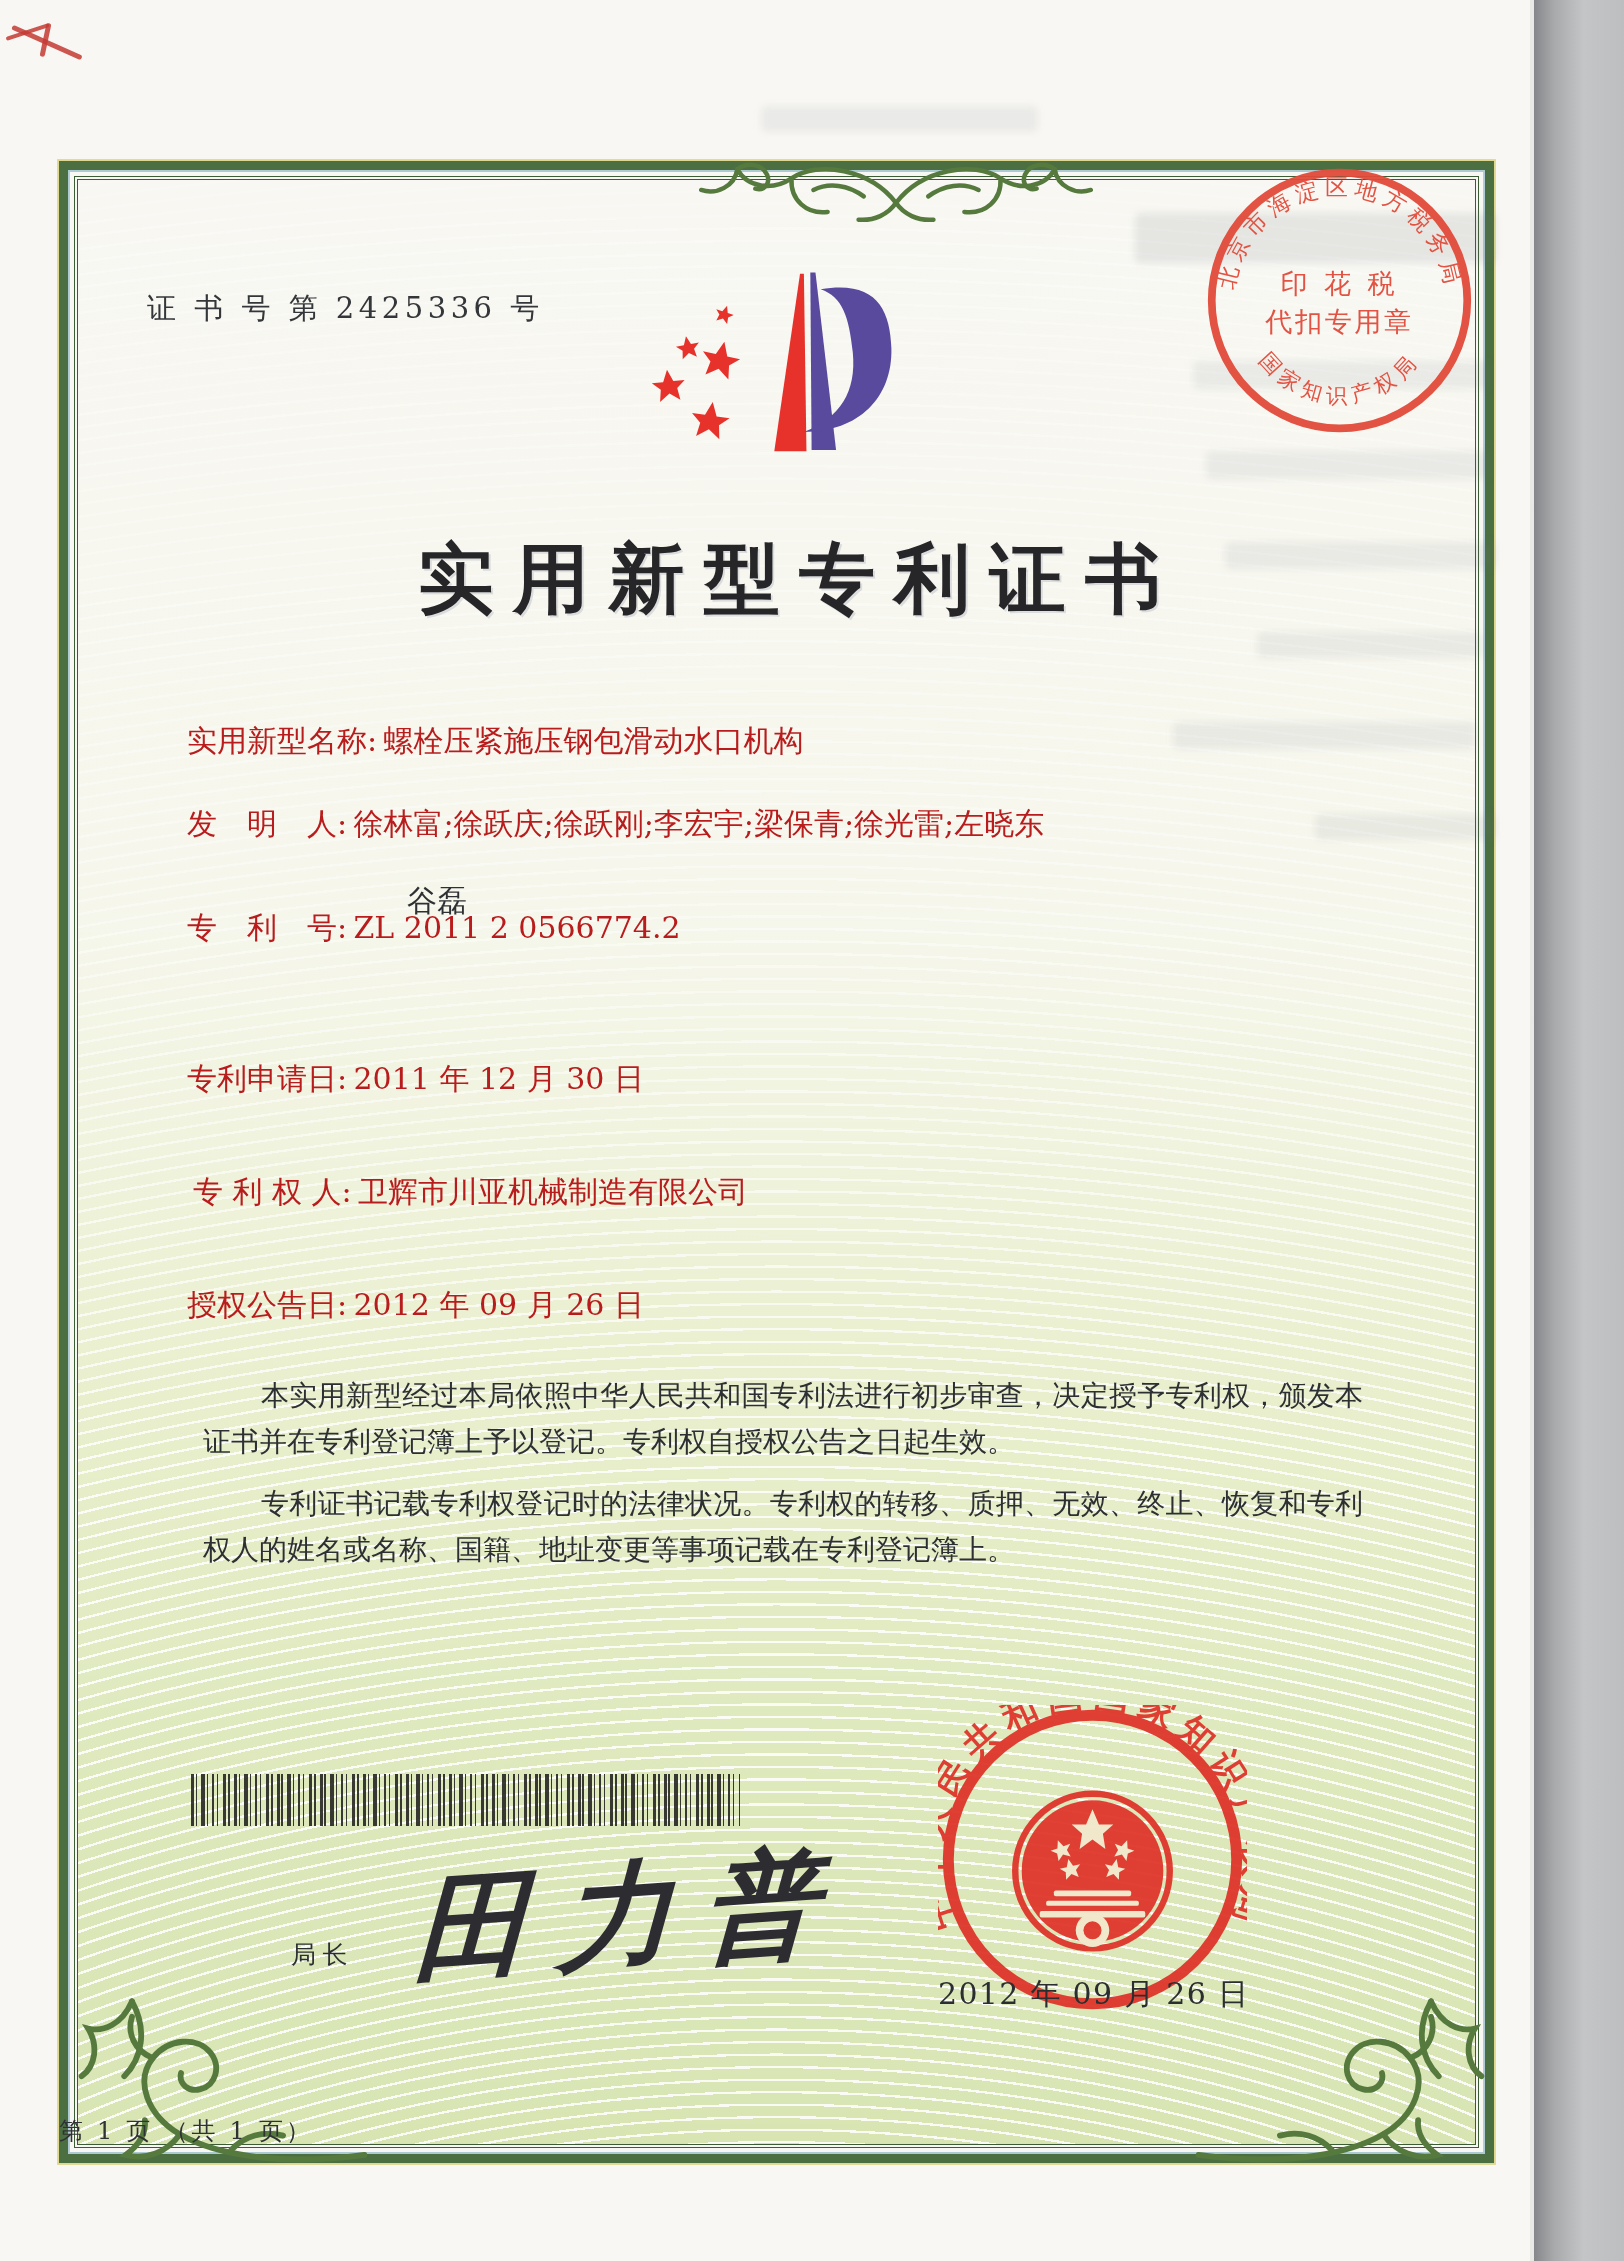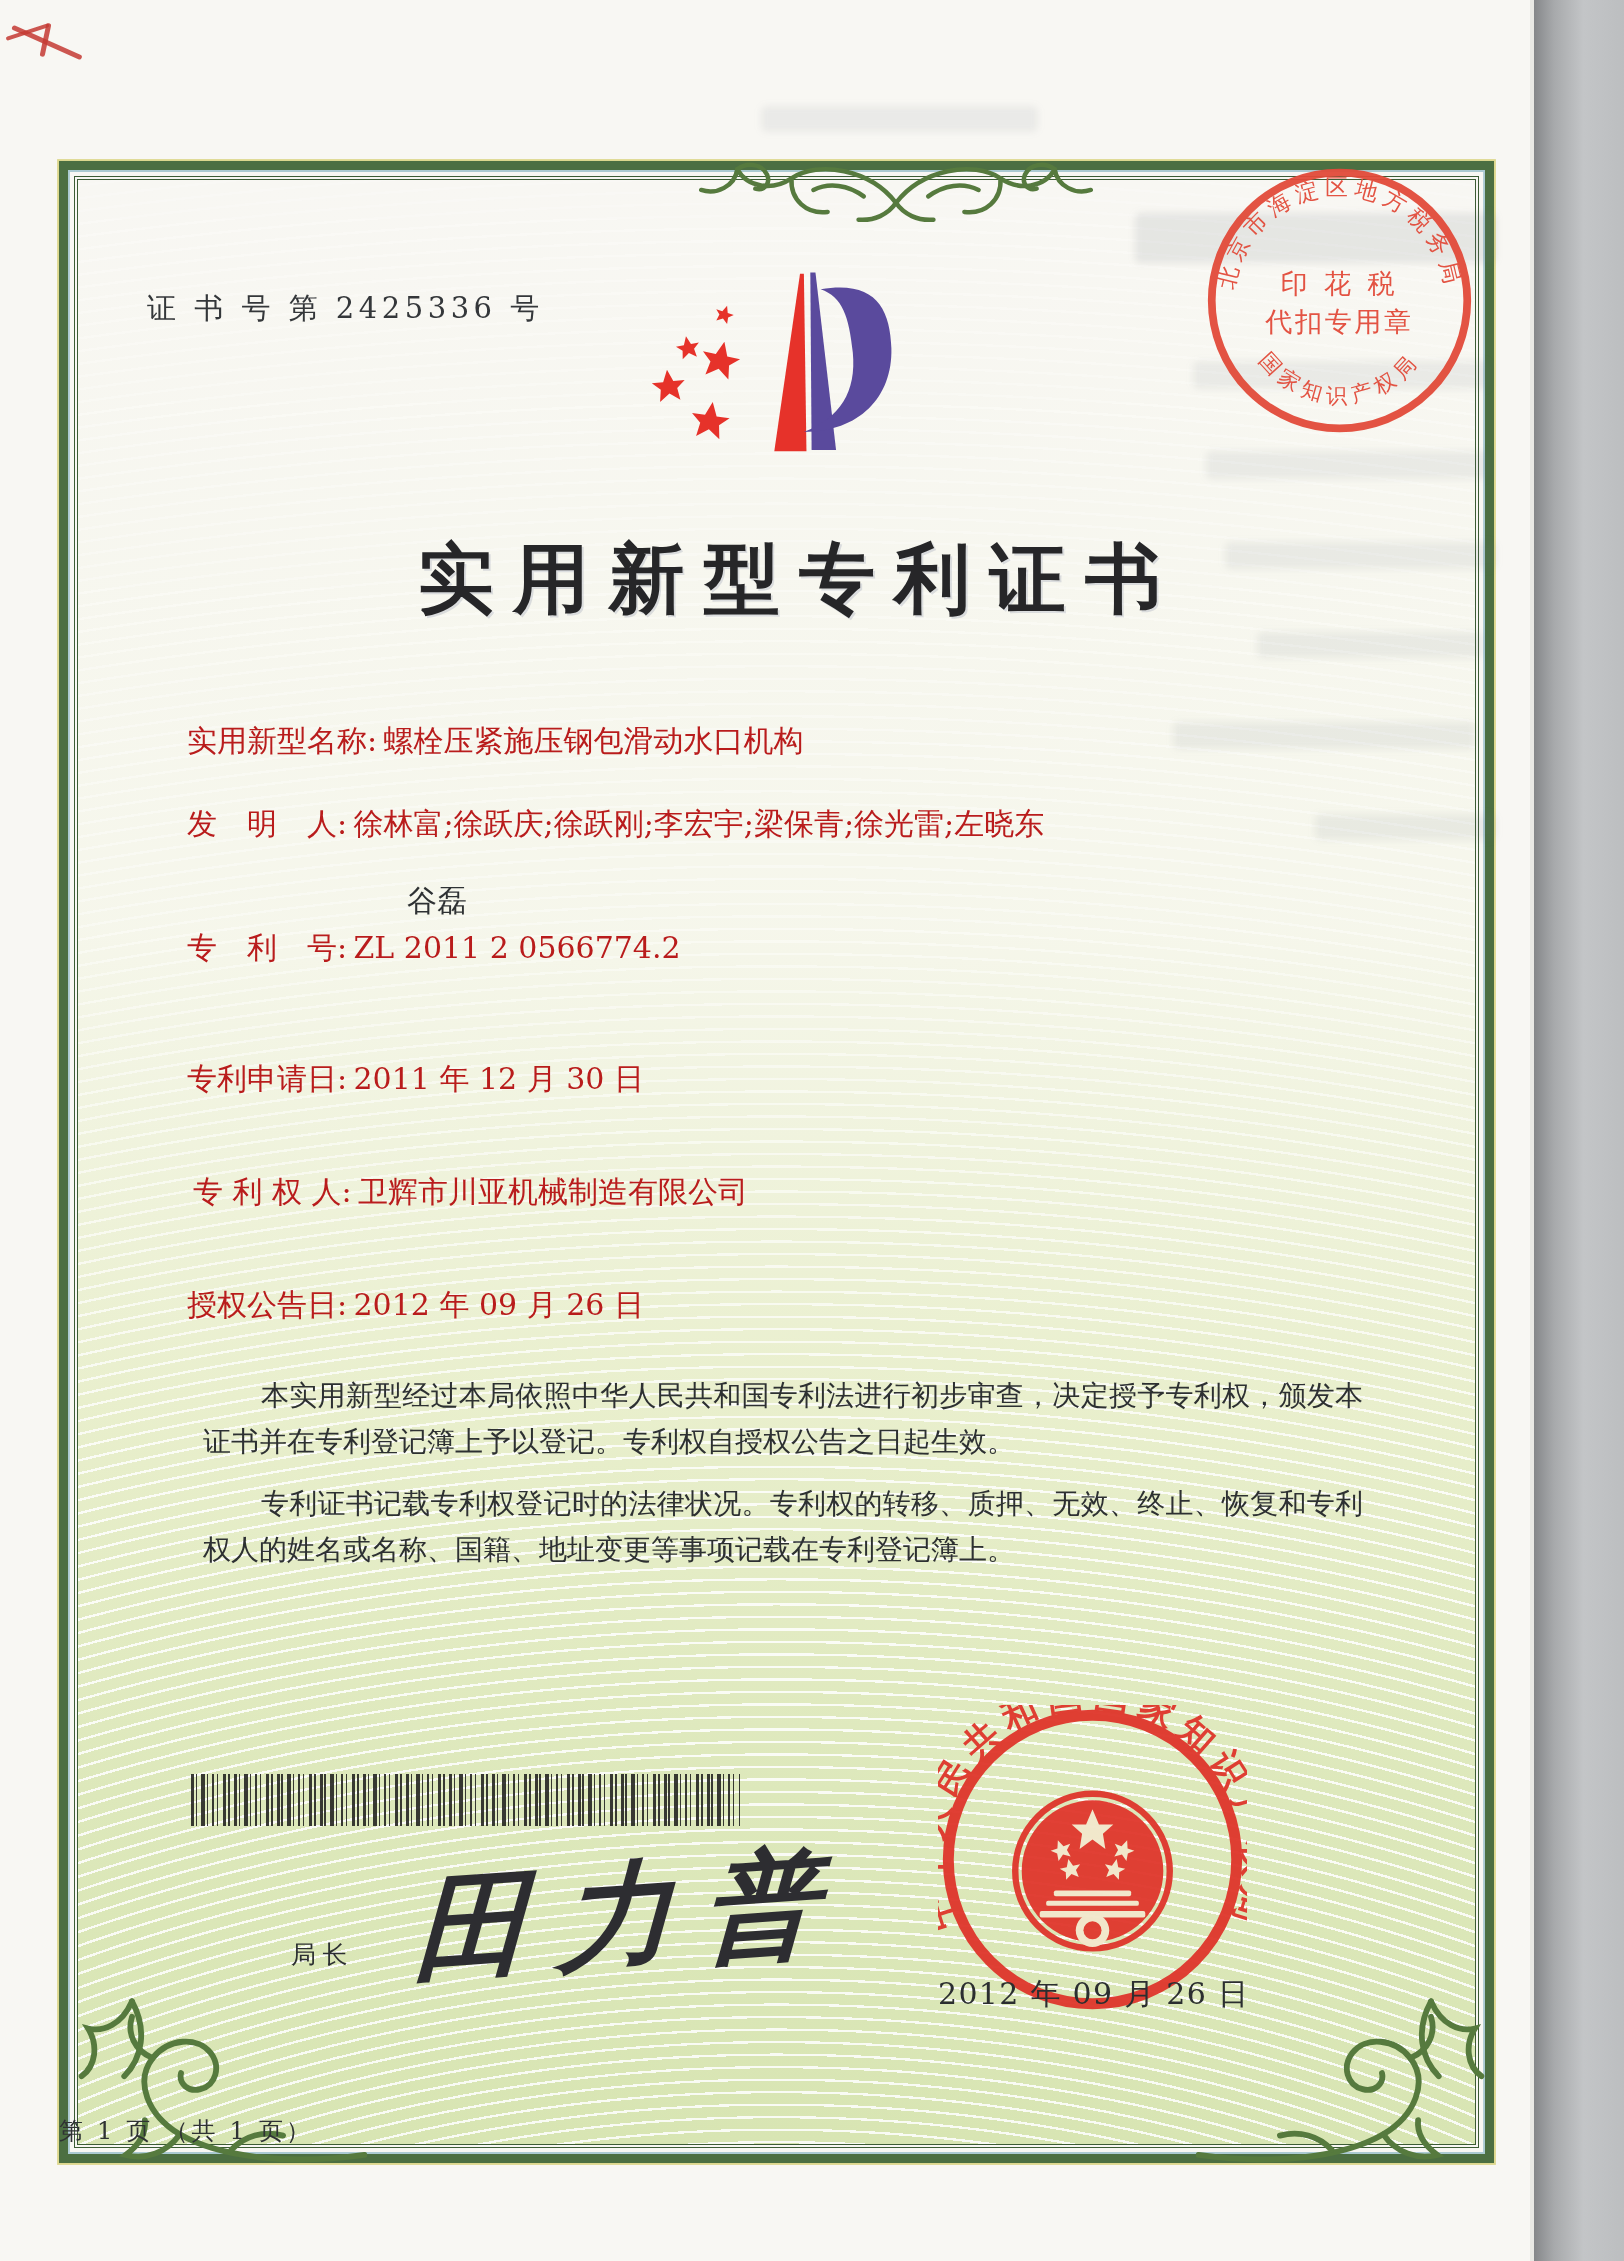--- a/index.html
+++ b/index.html
@@ -72,21 +72,21 @@
     font-size:76px;font-weight:bold;letter-spacing:19.3px;color:#262628;
     text-shadow:1.9px 1.9px 0 rgba(90,100,140,.18);
     margin-top:18px;
   }
   .stamp-tax{position:absolute;left:1204px;top:165px;opacity:.95;}
   .field-row{position:absolute;left:187px;font-size:30px;white-space:nowrap;color:#b91c1c;}
   .field-row .val{margin-left:6.4px;}
   .r1{top:721px;}
   .r2{top:804px;text-align:center;}
   .r2c{position:absolute;left:407px;top:881px;font-size:30px;}
-  .r3{top:928px;}
+  .r3{top:908px;}
   .r4{top:1059px;}
   .r5{top:1172px;margin-left:6px;}
   .r6{top:1285px;}
   .paras{position:absolute;left:187px;top:1357px;width:1192px;}
   .paras p{
     margin:16px;font-size:28px;line-height:46px;text-indent:58px;
     text-align:justify;color:#2d3032;
   }
   .barcode{
     position:absolute;left:191px;top:1774px;width:549px;height:52px;

